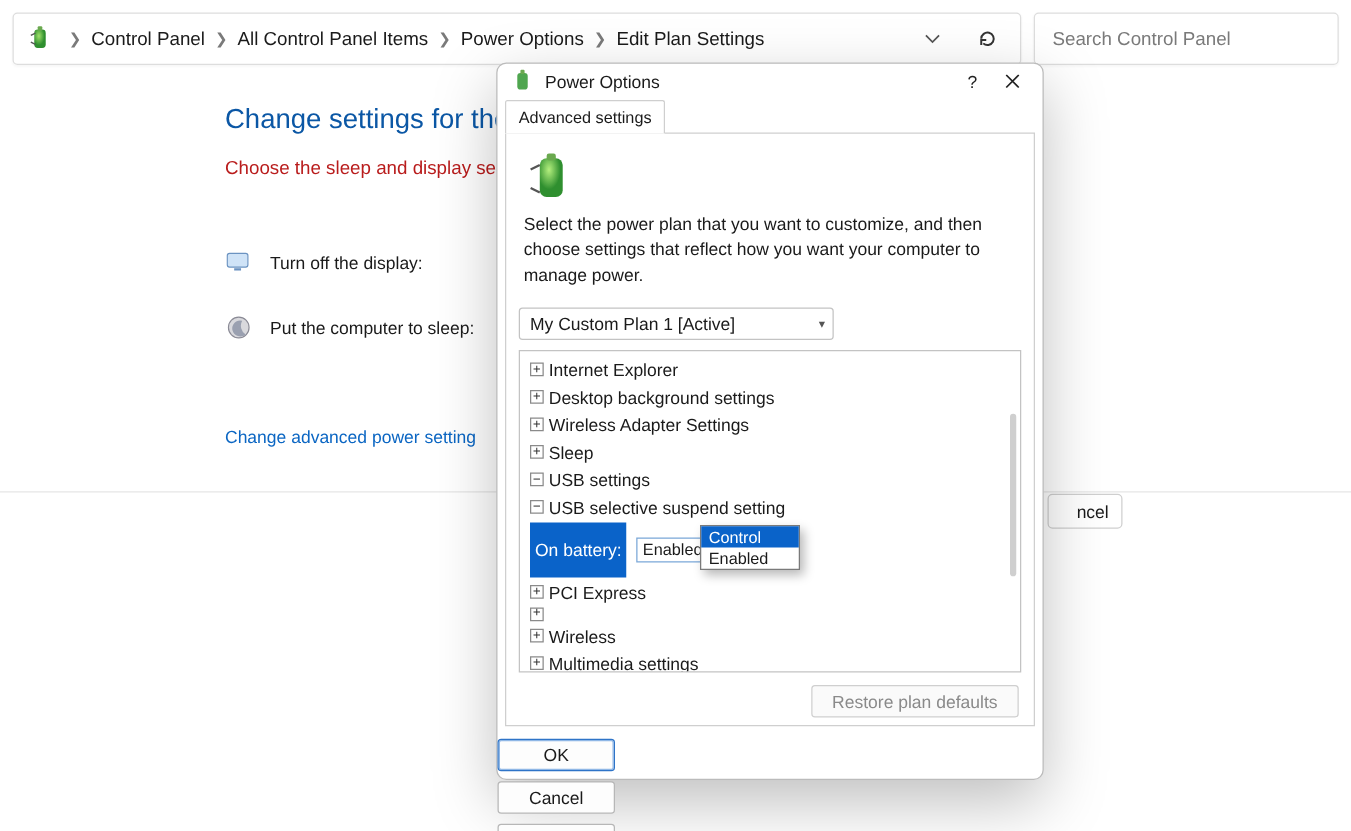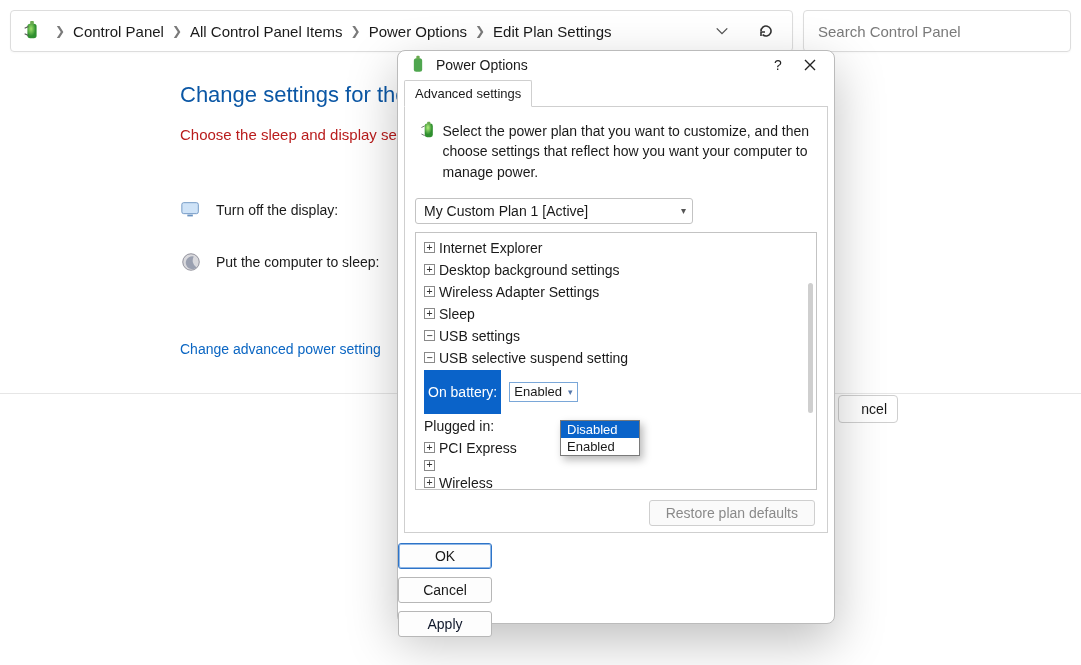--- a/index.html
+++ b/index.html
@@ -1,21 +1,21 @@
 <!DOCTYPE html>
 <html><head>
 <meta charset="utf-8">
 <style>
   * { box-sizing: border-box; font-family: "Segoe UI", Arial, sans-serif; }
   body { margin:0; padding:0; background:#fff; width:1081px; height:665px; position:relative; overflow:hidden; font-size:14px; color:#1a1a1a; }
 
   
   .topbar { display:flex; gap:10px; padding:10px 10px 0 10px; }
   .addressbar { flex:1; height:42px; border:1px solid #ddd; border-radius:4px; display:flex; align-items:center; padding:0 10px; gap:10px; box-shadow:0 1px 2px rgba(0,0,0,.03);}
-  .searchbar { width:268px; height:42px; border:1px solid #ddd; border-radius:4px; display:flex; align-items:center; padding:0 12px; box-shadow:0 1px 2px rgba(0,0,0,.03);}
+  .searchbar { width:244px; height:42px; border:1px solid #ddd; border-radius:4px; display:flex; align-items:center; padding:0 12px; box-shadow:0 1px 2px rgba(0,0,0,.03);}
   .searchbar input { border:none; outline:none; flex:1; font-size:15px; color:#333; }
   .searchbar input::placeholder { color:#7a7a7a; }
   .crumbs { display:flex; align-items:center; gap:6px; flex:1; font-size:15px; }
   .crumb { cursor:default; }
   .chev { color:#7a7a7a; font-size:12px; padding:0 2px; }
   .addr-right { display:flex; align-items:center; gap:24px; padding-right:6px; }
   .icon-btn { width:20px; height:20px; display:flex; align-items:center; justify-content:center; color:#444; }
 
   
   .power-icon { width:22px; height:22px; position:relative; }
@@ -32,24 +32,24 @@
 
   
   .dialog { position:absolute; left:397px; top:50px; width:438px; height:574px; background:#fff; border:1px solid #bbb; border-radius:8px; box-shadow:0 18px 50px rgba(0,0,0,.25); display:flex; flex-direction:column; }
   .titlebar { height:40px; display:flex; align-items:center; padding:0 8px 0 10px; }
   .titlebar .t-title { flex:1; font-size:14px; }
   .titlebar .t-icon { width:20px; height:20px; margin-right:8px; }
   .titlebar .tbtn { width:32px; height:28px; display:flex; align-items:center; justify-content:center; color:#222; }
   .tabstrip { padding:0 6px; }
   .tab { display:inline-block; border:1px solid #cfcfcf; border-bottom:1px solid #fff; border-radius:2px 2px 0 0; padding:5px 10px; font-size:13px; background:#fff; position:relative; top:1px;}
   .tabpane { border:1px solid #cfcfcf; margin:0 6px; flex:1; display:flex; flex-direction:column; padding:10px 10px 6px 10px; }
-  .intro { display:flex; gap:4px; padding:4px 4px 10px 4px; }
+  .intro { display:flex; gap:4px; padding:4px 4px 10px 4px;flex-direction:column; }
   .intro .big-icon { width:44px; height:44px; }
   .intro .txt { font-size:14px; line-height:1.45; }
-  .combo { margin:6px 0 8px 0; width:278px; height:26px; border:1px solid #c3c3c3; border-radius:3px; display:flex; align-items:center; padding:0 6px 0 8px; justify-content:space-between; font-size:14px; }
+  .combo { margin:6px 0 8px 0; width:252px; height:26px; border:1px solid #c3c3c3; border-radius:3px; display:flex; align-items:center; padding:0 6px 0 8px; justify-content:space-between; font-size:14px; }
   .combo .caret { font-size:10px; color:#555; }
 
   .tree-wrap { position:relative; border:1px solid #c3c3c3; height:258px; }
   .tree { position:absolute; inset:0; overflow:hidden; padding:4px 2px; font-size:14px; }
   .tree .node { display:flex; align-items:center; gap:4px; padding:1px 0 1px 6px; line-height:20px; white-space:nowrap;}
   .tree .exp { width:11px; height:11px; border:1px solid #8a8a8a; display:inline-flex; align-items:center; justify-content:center; font-size:10px; line-height:1; color:#333; background:#fff; font-family:monospace;}
   .lvl1 { padding-left:6px; }
   .lvl2 { padding-left:28px; }
   .lvl3 { padding-left:58px; }
   .sel-label { background:#0a63c9; color:#fff; padding:12px 4px; }
@@ -219,23 +219,20 @@
             <span class="exp">−</span>
             <span>USB selective suspend setting</span>
           </div>
         <div class="node lvl3">
           <span class="sel-label">On battery:</span>
           <span class="inline-combo">
             <span>Enabled</span>
             <span class="caret">▾</span>
           </span>
         </div>
-        <div class="node lvl3">
-          <span>Plugged in:</span>
-        </div>
         <div class="node lvl1">
             <span class="exp">+</span>
             <span>PCI Express</span>
           </div>
         <div class="node lvl1">
             <span class="exp">+</span>
           </div>
         <div class="node lvl1">
             <span class="exp">+</span>
             <span>Wireless</span>
@@ -254,15 +251,15 @@
   </div>
 
   <div class="btnrow">
     <div class="dbtn default">OK</div>
     <div class="dbtn">Cancel</div>
     <div class="dbtn disabled">Apply</div>
   </div>
 </div>
 
 <div class="dropdown">
-  <div class="opt hl">Disabled</div>
+  <div class="opt hl">Control</div>
   <div class="opt">Enabled</div>
 </div>
 
 </body></html>

